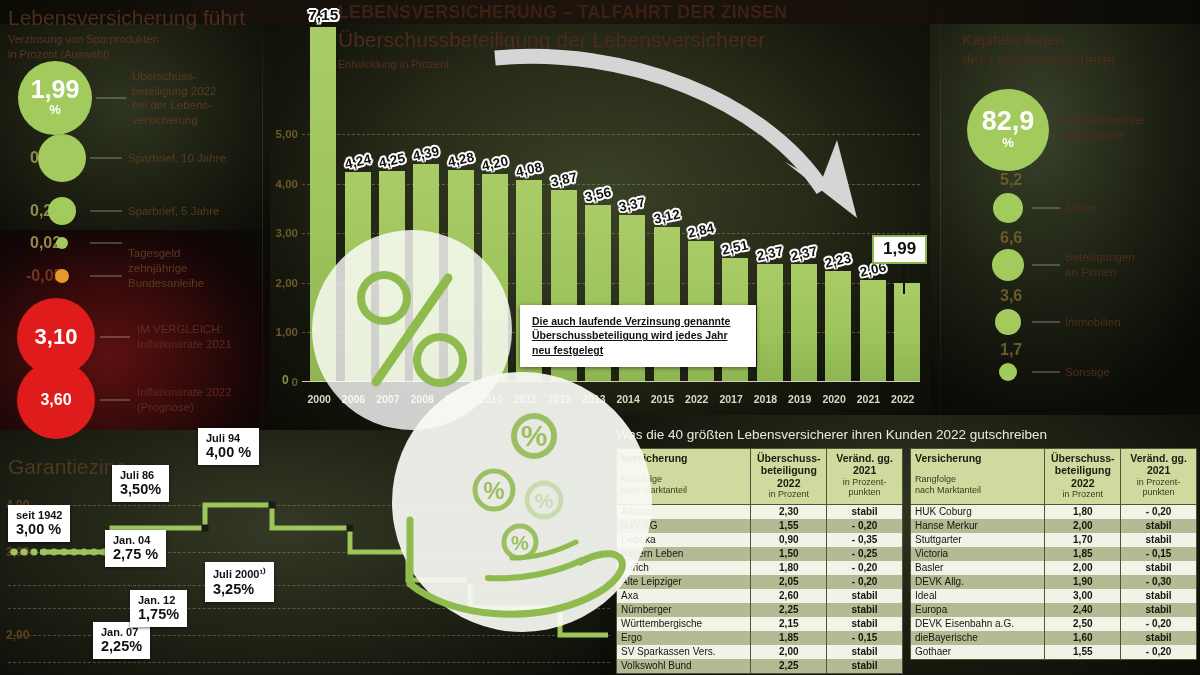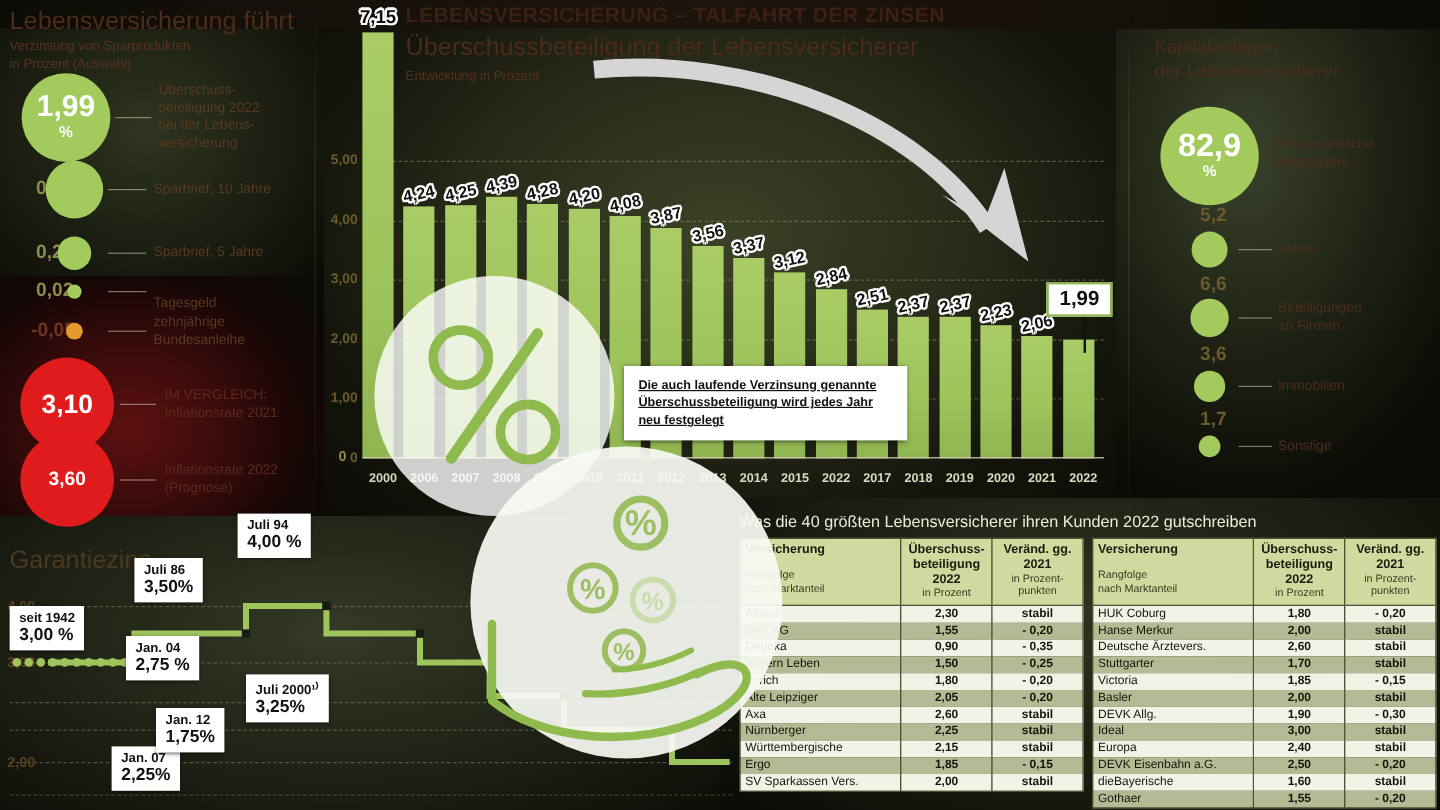--- a/index.html
+++ b/index.html
@@ -67,21 +67,21 @@
     font-size: 11.5px; color: #6b5a2a; transform: translateY(-50%);
     white-space: nowrap; font-weight: bold;
   }
   .gridline {
     position: absolute; left: 0; right: 0; height: 0;
     border-top: 1px dashed rgba(150,160,110,.45);
   }
   .plot { position: absolute; left: 32px; right: 10px; top: 10px; bottom: 28px; }
   .axisline { position: absolute; left: 0; right: 0; bottom: 0; height: 1px; background: #cfd2b4; }
   .bars { position: absolute; left: 0; right: 0; top: 0; bottom: 0; display: flex; align-items: flex-end; }
-  .bcell { flex: 1; height: 100%; position: relative; display: flex; align-items: flex-end; justify-content: flex-start; }
+  .bcell { flex: 1; height: 100%; position: relative; display: flex; align-items: flex-end; justify-content: flex-end; }
   .bar {
     width: 76%;
     background: linear-gradient(180deg,#a9cc67 0%, #9ec45c 55%, #8fb552 100%);
     position: relative;
   }
   .blabel {
     position: absolute; bottom: 100%; left: 50%; transform: translateX(-50%) rotate(-12deg);
     margin-bottom: 3px; font-size: 13.5px; font-weight: bold; color: #111;
     white-space: nowrap;
     text-shadow: -1.5px -1.5px 0 #fff, 1.5px -1.5px 0 #fff, -1.5px 1.5px 0 #fff, 1.5px 1.5px 0 #fff,
@@ -566,20 +566,25 @@
             <tr>
               <td>Ergo</td>
               <td class="num">1,85</td>
               <td class="num">- 0,15</td>
             </tr>
             <tr>
               <td>SV Sparkassen Vers.</td>
               <td class="num">2,00</td>
               <td class="num">stabil</td>
             </tr>
+            <tr>
+              <td>Volkswohl Bund</td>
+              <td class="num">2,25</td>
+              <td class="num">stabil</td>
+            </tr>
           </tbody>
         </table>
       </div>
     <div class="thalf right">
         <table id="tbl-right">
           <thead>
             <tr>
               <th class="nm" style="width: 47%;">
                 <span class="th-main" style="white-space: pre-line;">Versicherung</span>
                 <span class="th-sub" style="white-space: pre-line; margin-top: 10px;">Rangfolge
@@ -604,25 +609,20 @@
               <td>HUK Coburg</td>
               <td class="num">1,80</td>
               <td class="num">- 0,20</td>
             </tr>
             <tr>
               <td>Hanse Merkur</td>
               <td class="num">2,00</td>
               <td class="num">stabil</td>
             </tr>
             <tr>
-              <td>Deutsche Ärztevers.</td>
-              <td class="num">2,60</td>
-              <td class="num">stabil</td>
-            </tr>
-            <tr>
               <td>Stuttgarter</td>
               <td class="num">1,70</td>
               <td class="num">stabil</td>
             </tr>
             <tr>
               <td>Victoria</td>
               <td class="num">1,85</td>
               <td class="num">- 0,15</td>
             </tr>
             <tr>

